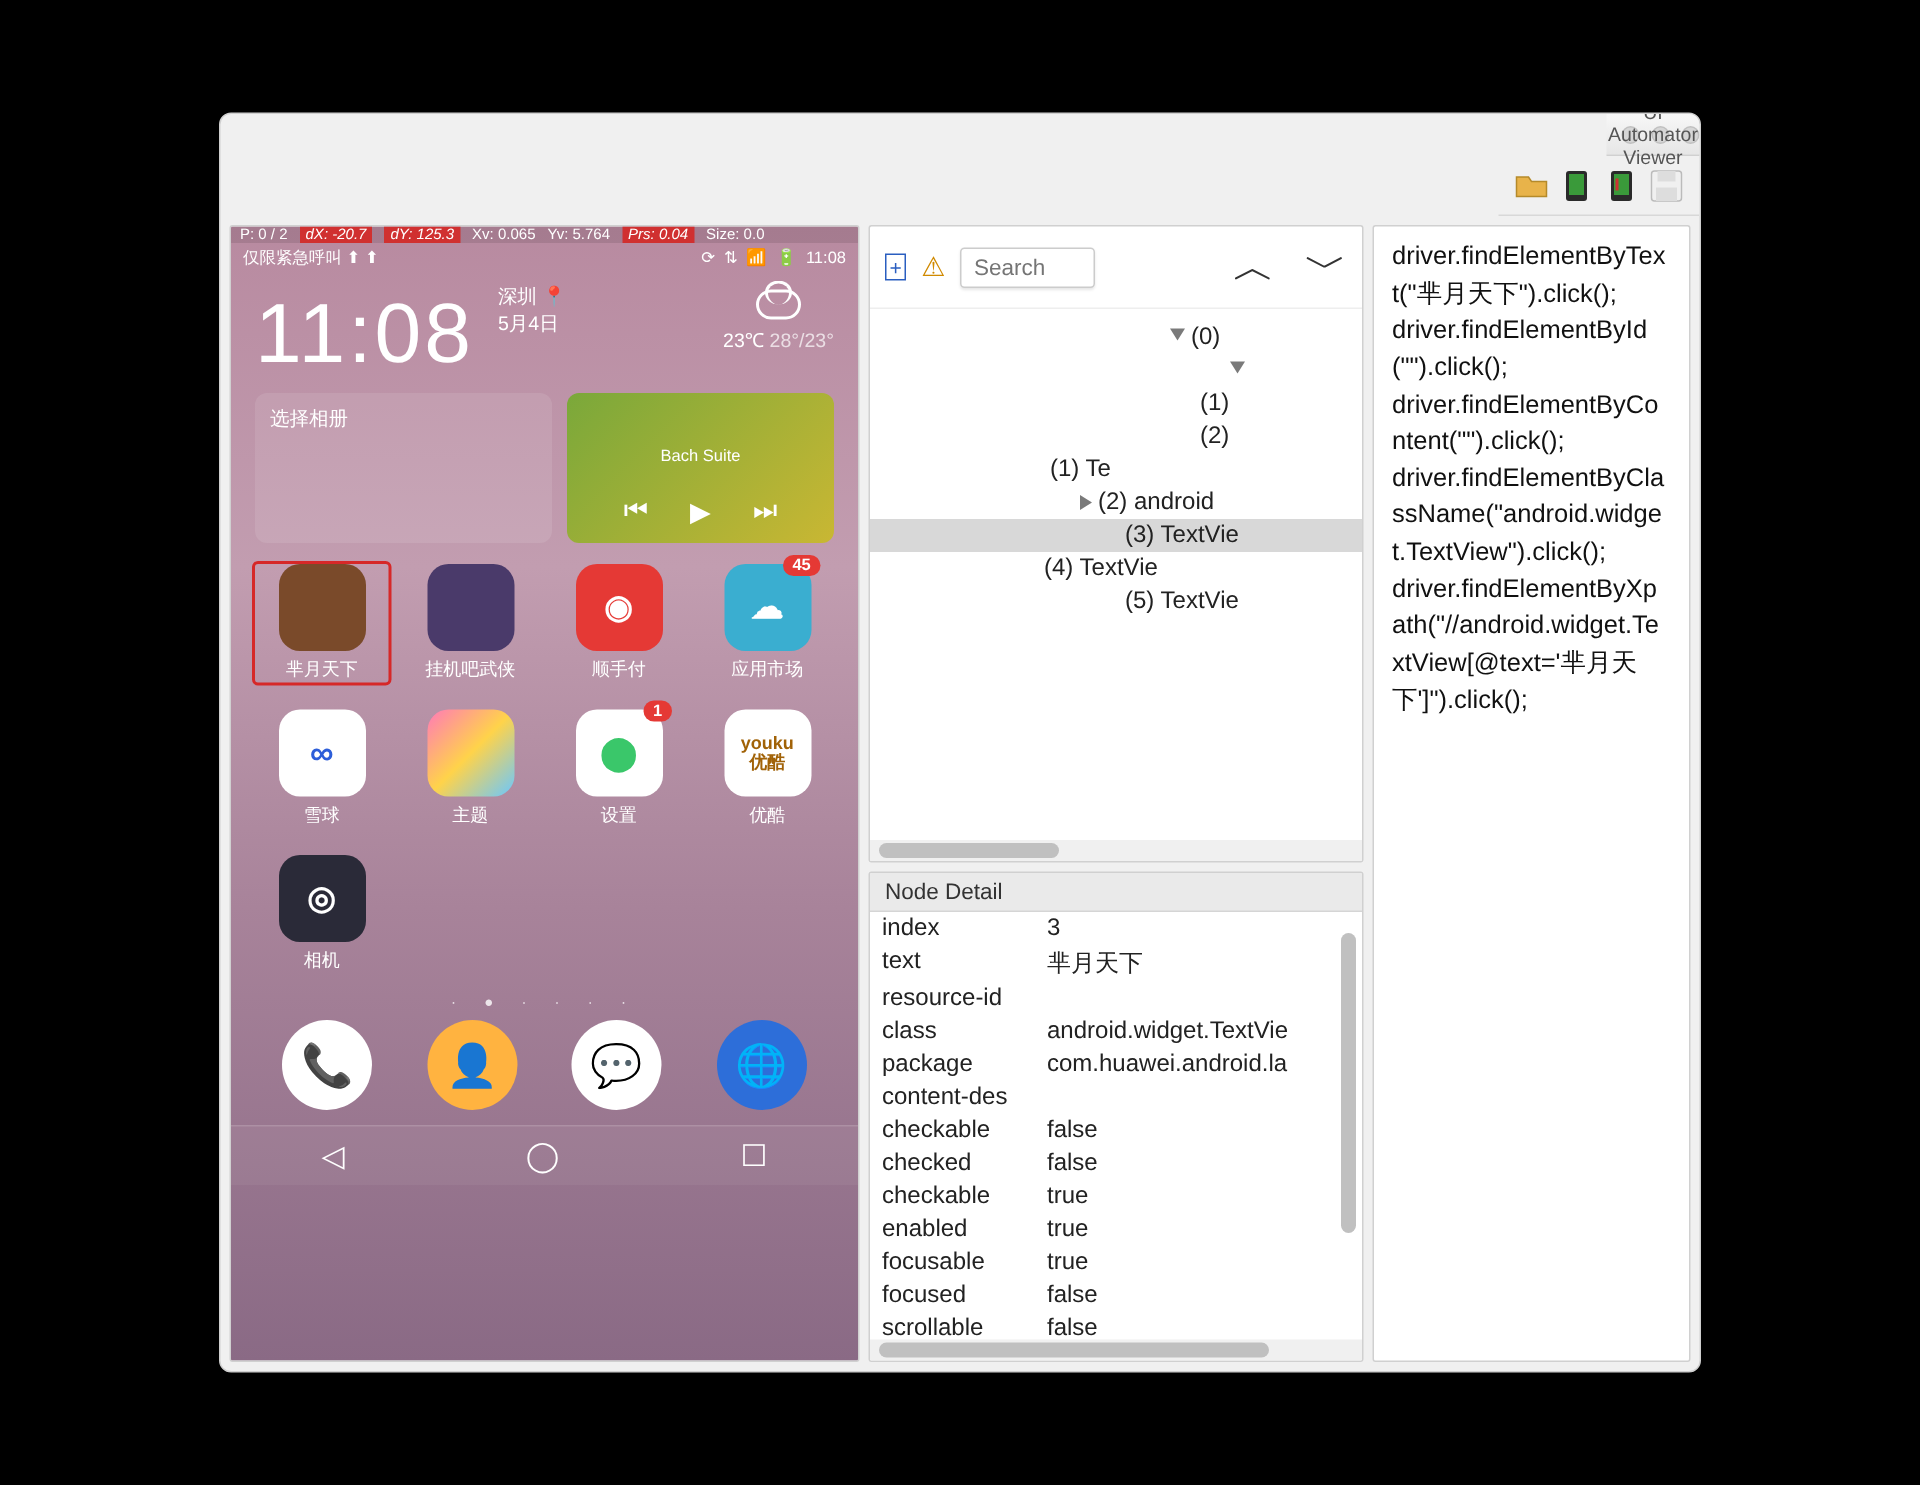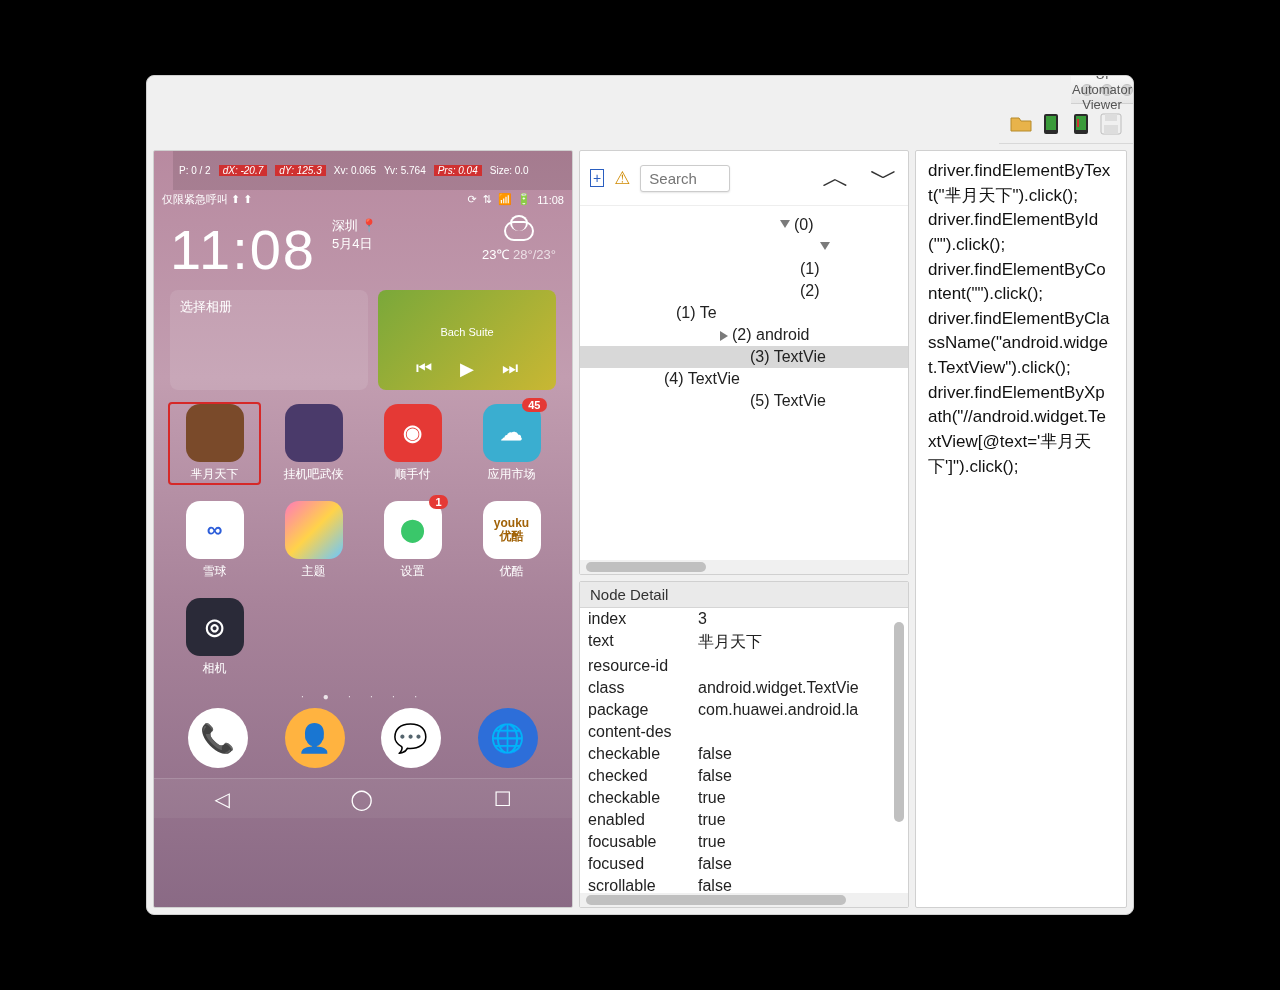--- a/index.html
+++ b/index.html
@@ -52,23 +52,22 @@
   .panel { background:#fff; border:1px solid #d0d0d0; border-radius:2px; }
 
   
   .device {
     width: 420px;
     background: linear-gradient( to bottom, #b88aa0 0%, #c29db0 30%, #a8839a 60%, #8a6a85 100%);
     position:relative;
     overflow:hidden;
   }
   .dev-header {
-    font-size:10px; color:#fff; display:flex; gap:8px; padding:14px 6px;
+    font-size:10px; color:#fff; display:flex; gap:8px; padding:0 6px;
     background: rgba(0,0,0,.1);
-    margin-left: 19px;
   }
   .dev-header span.red { background:#d03030; padding:0 4px;font-style:italic; }
   .status-line { display:flex; justify-content:space-between; padding:2px 8px; font-size:11px; color:#fff; }
   .status-line .right { display:flex; gap:6px; align-items:center; }
   .clock-widget { margin:8px 16px; color:#fff; display:flex; align-items:flex-start; gap:16px; }
   .clock-time { font-size:56px; font-weight:200; letter-spacing:2px; }
   .clock-info { font-size:13px; line-height:1.4; }
   .weather { margin-left:auto; text-align:center; color:#fff; font-size:13px; }
   .cloud { width:30px; height:20px; border:2px solid #fff; border-radius:12px; margin:4px auto; position:relative; }
   .cloud::before { content:""; position:absolute; width:14px; height:14px; border:2px solid #fff; border-radius:50%; top:-8px; left:4px; border-bottom:none; }
@@ -294,24 +293,24 @@
           <div class="arrows">
             <span>︿</span>
             <span>﹀</span>
           </div>
         </div>
         <div class="tree-body" id="tree">
             <div class="tree-row " style="padding-left:200px"><span class="tri"></span>(0)</div>
             <div class="tree-row " style="padding-left:240px"><span class="tri"></span></div>
             <div class="tree-row " style="padding-left:220px">(1)</div>
             <div class="tree-row " style="padding-left:220px">(2)</div>
-            <div class="tree-row " style="padding-left:96px">(1) Te</div>
+            <div class="tree-row " style="padding-left:120px">(1) Te</div>
             <div class="tree-row " style="padding-left:140px"><span class="tri right"></span>(2) android</div>
             <div class="tree-row sel" style="padding-left:170px">(3) TextVie</div>
-            <div class="tree-row " style="padding-left:84px">(4) TextVie</div>
+            <div class="tree-row " style="padding-left:116px">(4) TextVie</div>
             <div class="tree-row " style="padding-left:170px">(5) TextVie</div>
           </div>
         <div class="hscroll">
             <div class="thumb"></div>
           </div>
       </div>
 
       <div class="panel detail-panel">
         <div class="detail-header">Node Detail</div>
         <div class="detail-body" id="detail">

